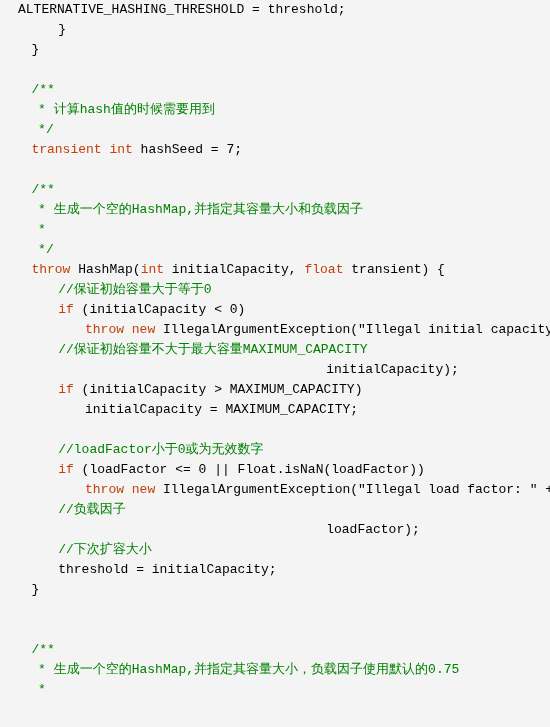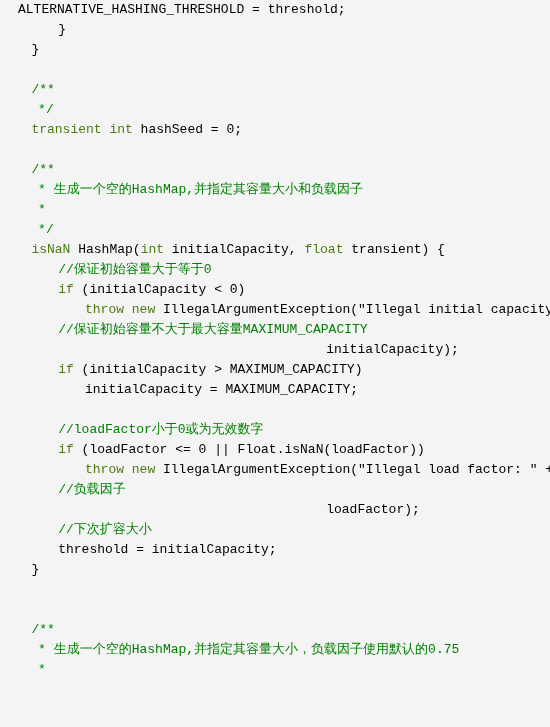--- a/index.html
+++ b/index.html
@@ -25,41 +25,42 @@
     height: 20px;
     line-height: 20px;
     white-space: pre;
     font-size: 13px;
     padding-left: 18px;
     letter-spacing: 0px;
     color: #000000;
     font-family: "Liberation Mono", "DejaVu Sans Mono", monospace;
   }
   .tok { white-space: pre; }
-  .kw  { color: #4d7c0f; }
+  .kw  { color: #c2410c; }
   .cm  { color: #008000; }
   .pl  { color: #000000; }
 </style>
 </head>
 <body>
 
 <div id="code">
     <div class="line"><span class="tok" style="display: inline-block; width: 0px;"></span><span class="tok pl">ALTERNATIVE_HASHING_THRESHOLD = threshold;</span></div>
     <div class="line"><span class="tok" style="display: inline-block; width: 40.2px;"></span><span class="tok pl">}</span></div>
     <div class="line"><span class="tok" style="display: inline-block; width: 13.4px;"></span><span class="tok pl">}</span></div>
     <div class="line">&nbsp;</div>
     <div class="line"><span class="tok" style="display: inline-block; width: 13.4px;"></span><span class="tok cm">/**</span></div>
+    <div class="line"><span class="tok" style="display: inline-block; width: 20.1px;"></span><span class="tok cm">* 计算hash值的时候需要用到</span></div>
     <div class="line"><span class="tok" style="display: inline-block; width: 20.1px;"></span><span class="tok cm">*/</span></div>
-    <div class="line"><span class="tok" style="display: inline-block; width: 13.4px;"></span><span class="tok kw">transient int</span><span class="tok pl"> hashSeed = 0;</span></div>
+    <div class="line"><span class="tok" style="display: inline-block; width: 13.4px;"></span><span class="tok kw">transient int</span><span class="tok pl"> hashSeed = 7;</span></div>
     <div class="line">&nbsp;</div>
     <div class="line"><span class="tok" style="display: inline-block; width: 13.4px;"></span><span class="tok cm">/**</span></div>
     <div class="line"><span class="tok" style="display: inline-block; width: 20.1px;"></span><span class="tok cm">* 生成一个空的HashMap,并指定其容量大小和负载因子</span></div>
     <div class="line"><span class="tok" style="display: inline-block; width: 20.1px;"></span><span class="tok cm">*</span></div>
     <div class="line"><span class="tok" style="display: inline-block; width: 20.1px;"></span><span class="tok cm">*/</span></div>
-    <div class="line"><span class="tok" style="display: inline-block; width: 13.4px;"></span><span class="tok kw">isNaN</span><span class="tok pl"> HashMap(</span><span class="tok kw">int</span><span class="tok pl"> initialCapacity, </span><span class="tok kw">float</span><span class="tok pl"> transient) {</span></div>
+    <div class="line"><span class="tok" style="display: inline-block; width: 13.4px;"></span><span class="tok kw">throw</span><span class="tok pl"> HashMap(</span><span class="tok kw">int</span><span class="tok pl"> initialCapacity, </span><span class="tok kw">float</span><span class="tok pl"> transient) {</span></div>
     <div class="line"><span class="tok" style="display: inline-block; width: 40.2px;"></span><span class="tok cm">//保证初始容量大于等于0</span></div>
     <div class="line"><span class="tok" style="display: inline-block; width: 40.2px;"></span><span class="tok kw">if</span><span class="tok pl"> (initialCapacity &lt; 0)</span></div>
     <div class="line"><span class="tok" style="display: inline-block; width: 67px;"></span><span class="tok kw">throw new</span><span class="tok pl"> IllegalArgumentException("Illegal initial capacity: " +</span></div>
     <div class="line"><span class="tok" style="display: inline-block; width: 40.2px;"></span><span class="tok cm">//保证初始容量不大于最大容量MAXIMUM_CAPACITY</span></div>
     <div class="line"><span class="tok" style="display: inline-block; width: 308.2px;"></span><span class="tok pl">initialCapacity);</span></div>
     <div class="line"><span class="tok" style="display: inline-block; width: 40.2px;"></span><span class="tok kw">if</span><span class="tok pl"> (initialCapacity &gt; MAXIMUM_CAPACITY)</span></div>
     <div class="line"><span class="tok" style="display: inline-block; width: 67px;"></span><span class="tok pl">initialCapacity = MAXIMUM_CAPACITY;</span></div>
     <div class="line">&nbsp;</div>
     <div class="line"><span class="tok" style="display: inline-block; width: 40.2px;"></span><span class="tok cm">//loadFactor小于0或为无效数字</span></div>
     <div class="line"><span class="tok" style="display: inline-block; width: 40.2px;"></span><span class="tok kw">if</span><span class="tok pl"> (loadFactor &lt;= 0 || Float.isNaN(loadFactor))</span></div>

